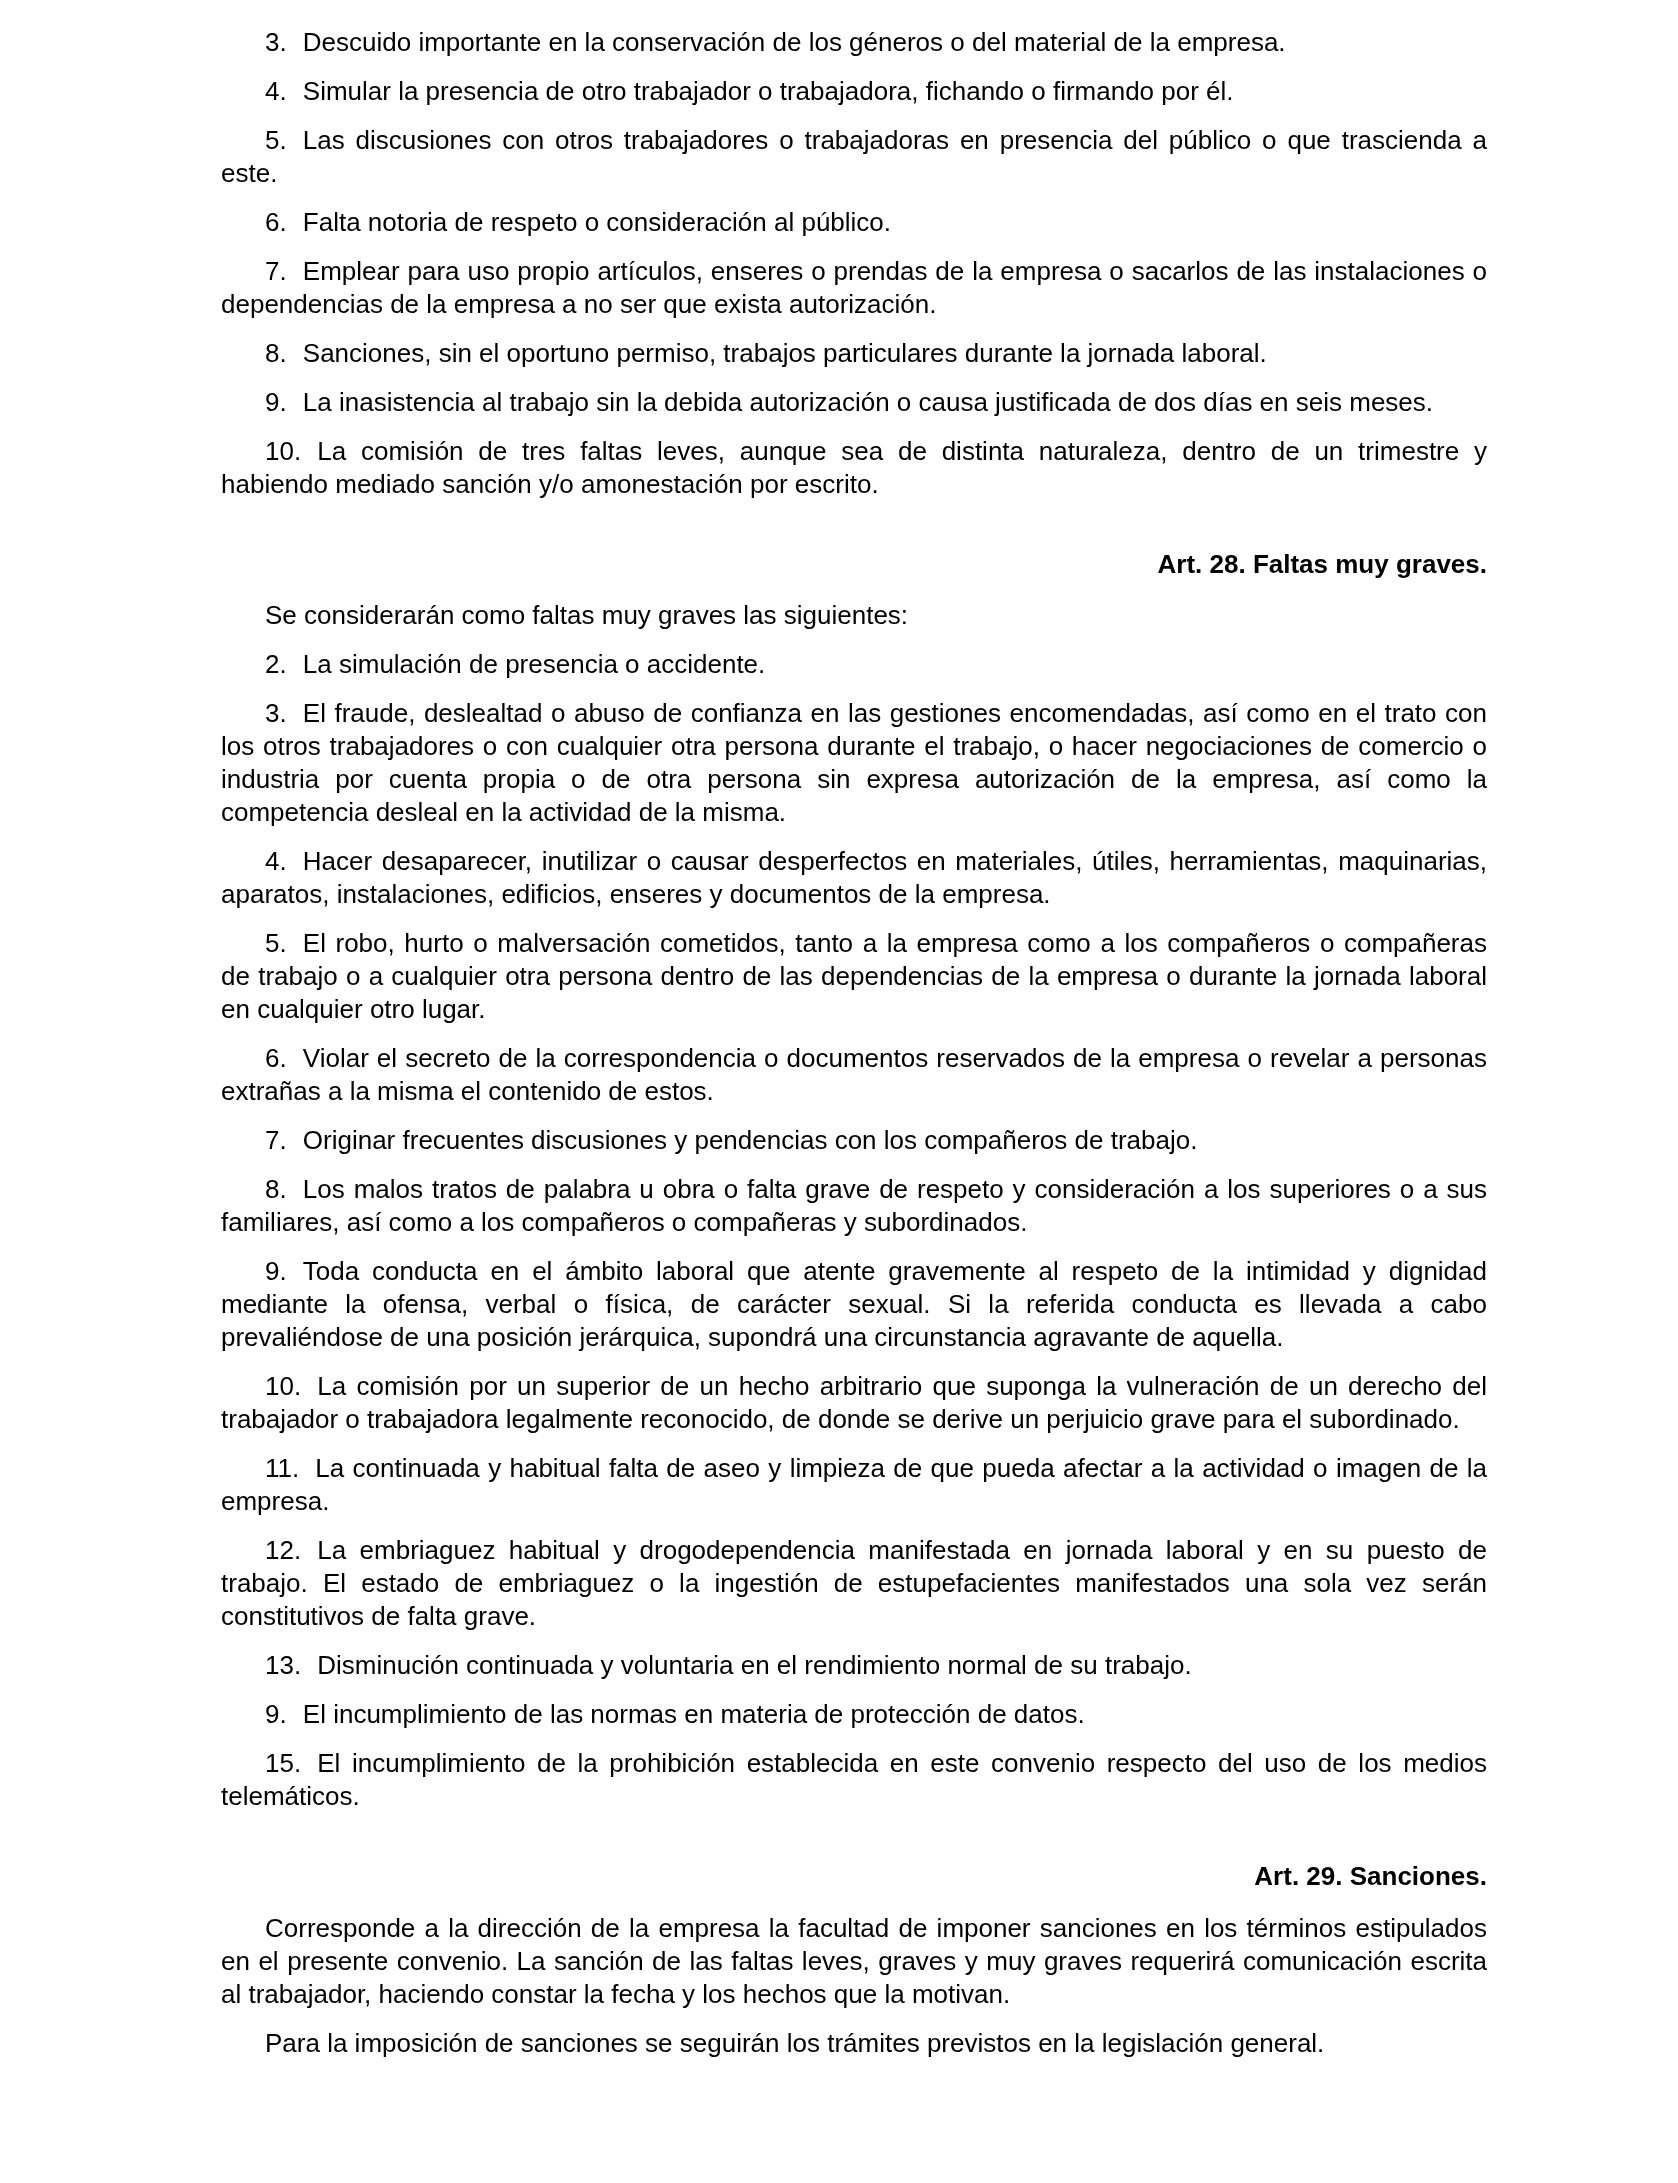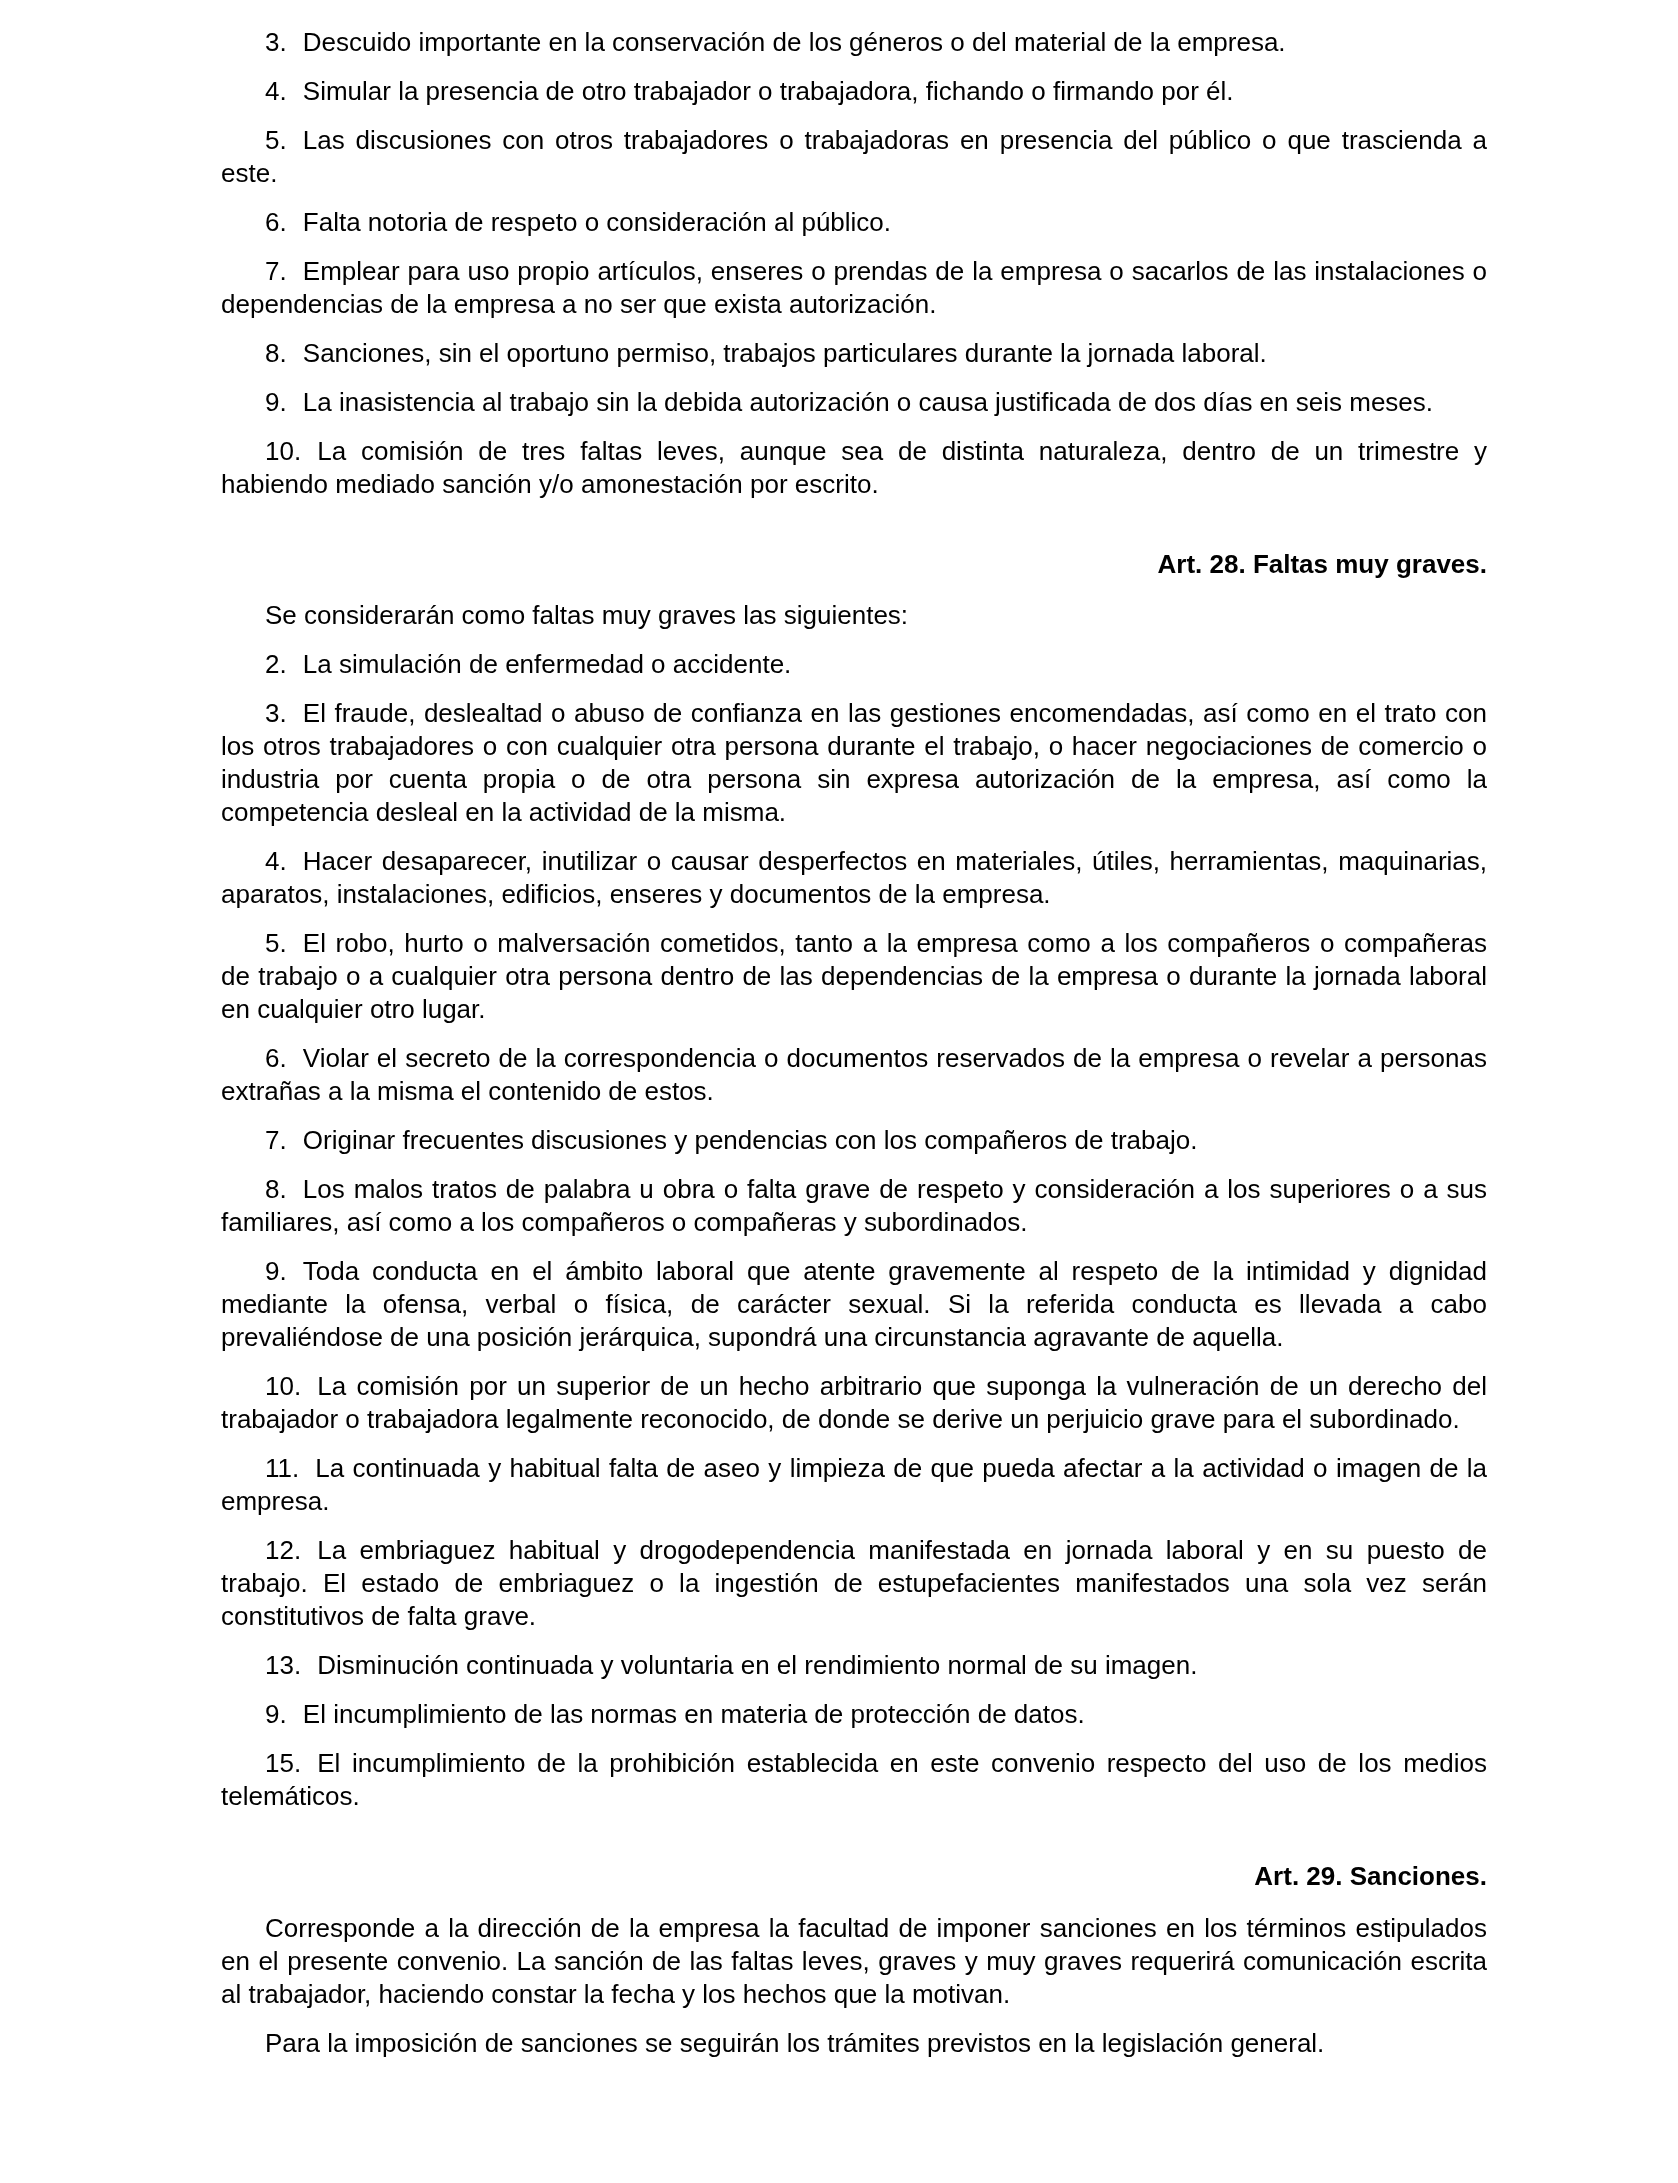--- a/index.html
+++ b/index.html
@@ -46,32 +46,32 @@
       <p class="block list-item"><span class="num">3.</span><span>Descuido importante en la conservación de los géneros o del material de la empresa.</span></p>
       <p class="block list-item"><span class="num">4.</span><span>Simular la presencia de otro trabajador o trabajadora, fichando o firmando por él.</span></p>
       <p class="block list-item"><span class="num">5.</span><span>Las discusiones con otros trabajadores o trabajadoras en presencia del público o que trascienda a este.</span></p>
       <p class="block list-item"><span class="num">6.</span><span>Falta notoria de respeto o consideración al público.</span></p>
       <p class="block list-item"><span class="num">7.</span><span>Emplear para uso propio artículos, enseres o prendas de la empresa o sacarlos de las instalaciones o dependencias de la empresa a no ser que exista autorización.</span></p>
       <p class="block list-item"><span class="num">8.</span><span>Sanciones, sin el oportuno permiso, trabajos particulares durante la jornada laboral.</span></p>
       <p class="block list-item"><span class="num">9.</span><span>La inasistencia al trabajo sin la debida autorización o causa justificada de dos días en seis meses.</span></p>
       <p class="block list-item"><span class="num">10.</span><span>La comisión de tres faltas leves, aunque sea de distinta naturaleza, dentro de un trimestre y habiendo mediado sanción y/o amonestación por escrito.</span></p>
       <p class="block heading">Art. 28. Faltas muy graves.</p>
       <p class="block paragraph">Se considerarán como faltas muy graves las siguientes:</p>
-      <p class="block list-item"><span class="num">2.</span><span>La simulación de enfermedad o accidente.</span></p>
+      <p class="block list-item"><span class="num">2.</span><span>La simulación de presencia o accidente.</span></p>
       <p class="block list-item"><span class="num">3.</span><span>El fraude, deslealtad o abuso de confianza en las gestiones encomendadas, así como en el trato con los otros trabajadores o con cualquier otra persona durante el trabajo, o hacer negociaciones de comercio o industria por cuenta propia o de otra persona sin expresa autorización de la empresa, así como la competencia desleal en la actividad de la misma.</span></p>
       <p class="block list-item"><span class="num">4.</span><span>Hacer desaparecer, inutilizar o causar desperfectos en materiales, útiles, herramientas, maquinarias, aparatos, instalaciones, edificios, enseres y documentos de la empresa.</span></p>
       <p class="block list-item"><span class="num">5.</span><span>El robo, hurto o malversación cometidos, tanto a la empresa como a los compañeros o compañeras de trabajo o a cualquier otra persona dentro de las dependencias de la empresa o durante la jornada laboral en cualquier otro lugar.</span></p>
       <p class="block list-item"><span class="num">6.</span><span>Violar el secreto de la correspondencia o documentos reservados de la empresa o revelar a personas extrañas a la misma el contenido de estos.</span></p>
       <p class="block list-item"><span class="num">7.</span><span>Originar frecuentes discusiones y pendencias con los compañeros de trabajo.</span></p>
       <p class="block list-item"><span class="num">8.</span><span>Los malos tratos de palabra u obra o falta grave de respeto y consideración a los superiores o a sus familiares, así como a los compañeros o compañeras y subordinados.</span></p>
       <p class="block list-item"><span class="num">9.</span><span>Toda conducta en el ámbito laboral que atente gravemente al respeto de la intimidad y dignidad mediante la ofensa, verbal o física, de carácter sexual. Si la referida conducta es llevada a cabo prevaliéndose de una posición jerárquica, supondrá una circunstancia agravante de aquella.</span></p>
       <p class="block list-item"><span class="num">10.</span><span>La comisión por un superior de un hecho arbitrario que suponga la vulneración de un derecho del trabajador o trabajadora legalmente reconocido, de donde se derive un perjuicio grave para el subordinado.</span></p>
       <p class="block list-item"><span class="num">11.</span><span>La continuada y habitual falta de aseo y limpieza de que pueda afectar a la actividad o imagen de la empresa.</span></p>
       <p class="block list-item"><span class="num">12.</span><span>La embriaguez habitual y drogodependencia manifestada en jornada laboral y en su puesto de trabajo. El estado de embriaguez o la ingestión de estupefacientes manifestados una sola vez serán constitutivos de falta grave.</span></p>
-      <p class="block list-item"><span class="num">13.</span><span>Disminución continuada y voluntaria en el rendimiento normal de su imagen.</span></p>
+      <p class="block list-item"><span class="num">13.</span><span>Disminución continuada y voluntaria en el rendimiento normal de su trabajo.</span></p>
       <p class="block list-item"><span class="num">9.</span><span>El incumplimiento de las normas en materia de protección de datos.</span></p>
       <p class="block list-item"><span class="num">15.</span><span>El incumplimiento de la prohibición establecida en este convenio respecto del uso de los medios telemáticos.</span></p>
       <p class="block heading">Art. 29. Sanciones.</p>
       <p class="block paragraph">Corresponde a la dirección de la empresa la facultad de imponer sanciones en los términos estipulados en el presente convenio. La sanción de las faltas leves, graves y muy graves requerirá comunicación escrita al trabajador, haciendo constar la fecha y los hechos que la motivan.</p>
       <p class="block paragraph-tight">Para la imposición de sanciones se seguirán los trámites previstos en la legislación general.</p>
     </div>
 </div>
 
 
 </body></html>

